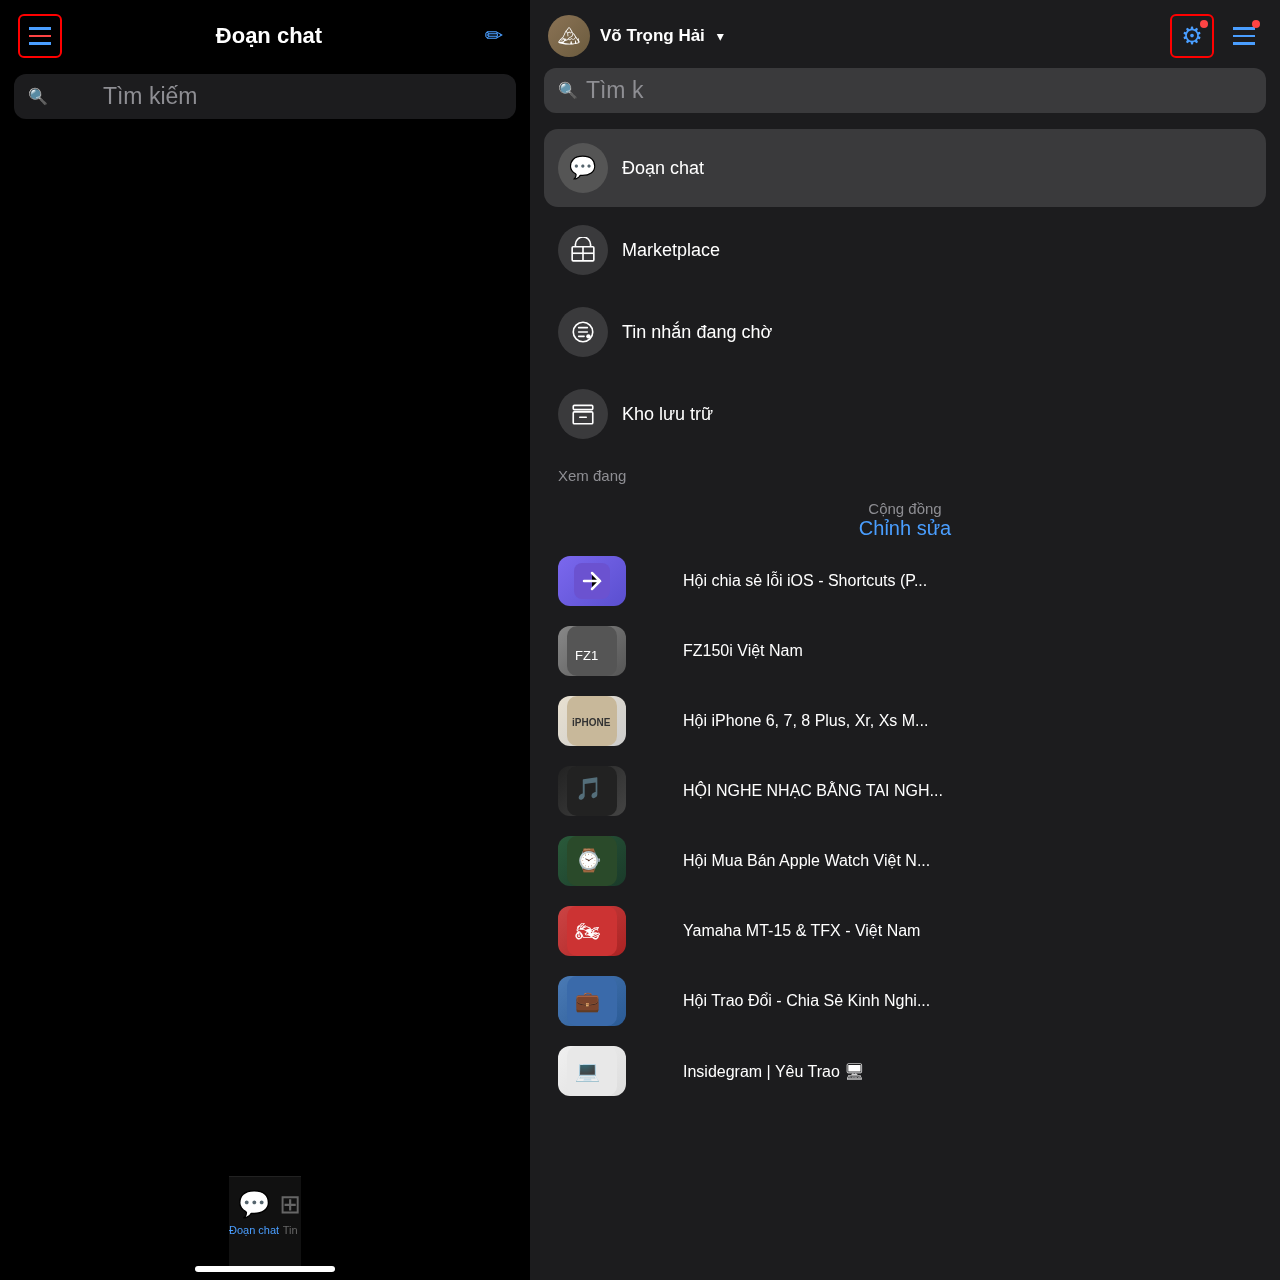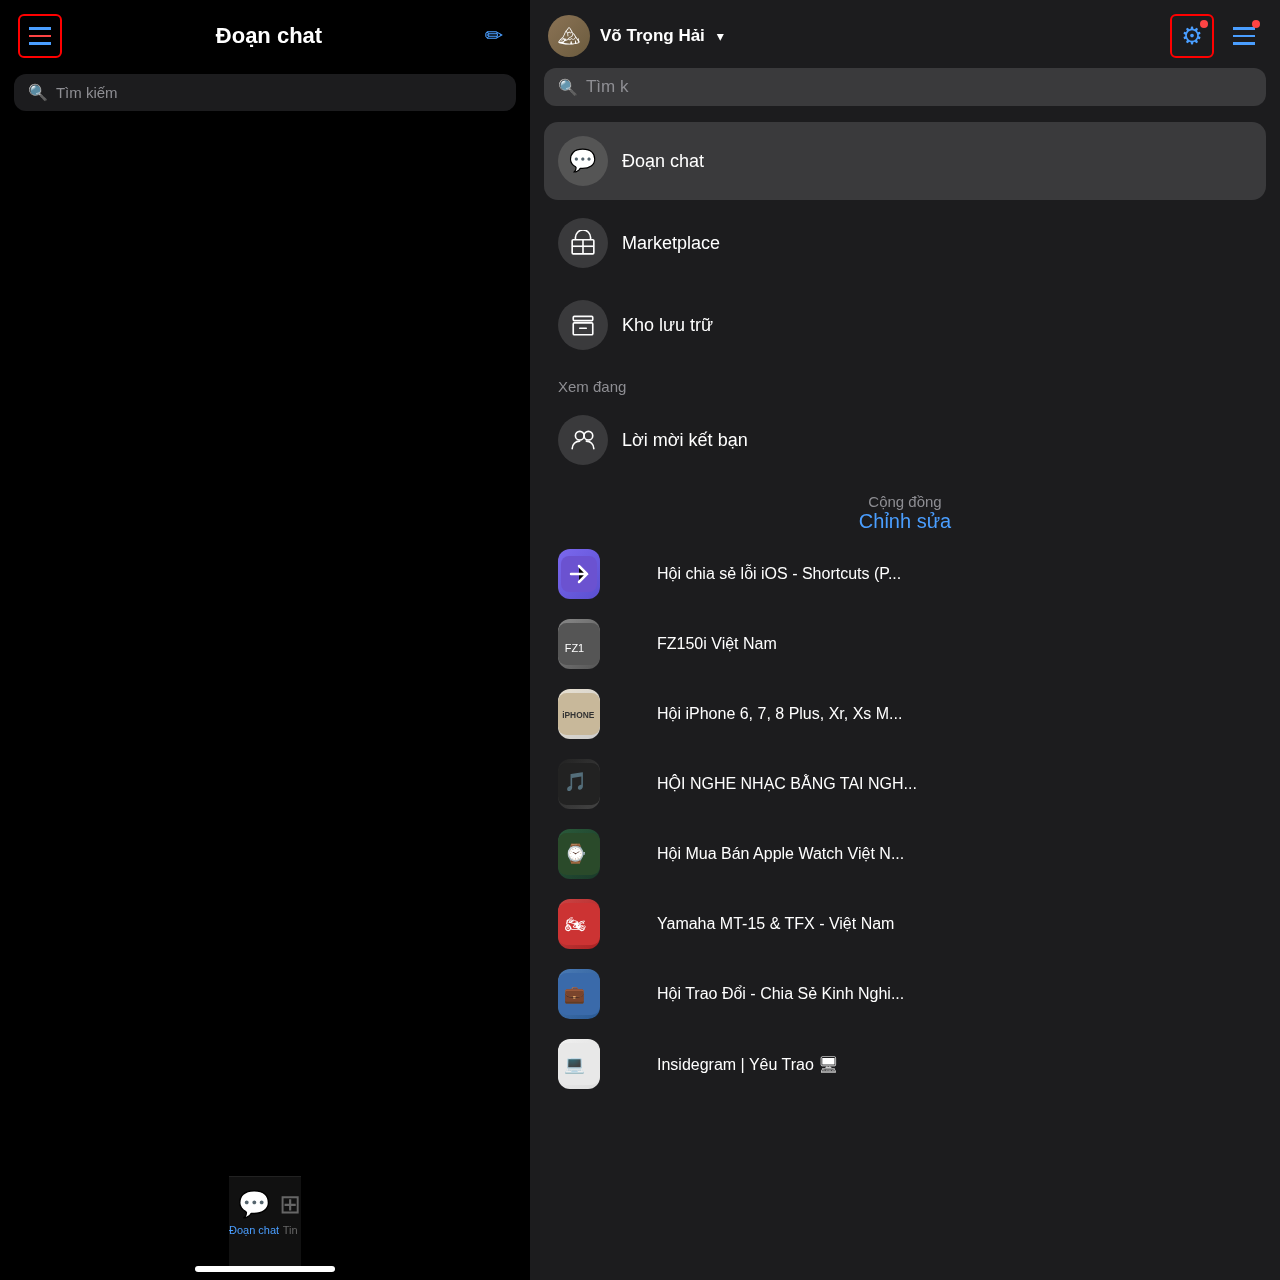--- a/index.html
+++ b/index.html
@@ -84,21 +84,22 @@
       gap: 8px;
     }
 
     .search-icon-left {
       color: #8e8e93;
       font-size: 16px;
     }
 
     .search-input-text {
       color: #8e8e93;
-      font-size: 15px;
+      font-size: 23px;
+      margin-left: 47px;
     }
 
     .left-content {
       flex: 1;
       background: #000;
     }
 
     .left-bottom-nav {
       height: 90px;
       background: #111;
@@ -323,21 +324,21 @@
 
     .community-item {
       display: flex;
       align-items: center;
       gap: 14px;
       padding: 10px 14px;
       cursor: pointer;
     }
 
     .community-icon {
-      width: 42px;
+      width: 68px;
       height: 50px;
       border-radius: 12px;
       overflow: hidden;
       flex-shrink: 0;
       background: #333;
       display: flex;
       align-items: center;
       justify-content: center;
     }
 
@@ -371,21 +372,21 @@
       background: #3a3a3c;
       border-radius: 12px;
       padding: 9px 14px;
       display: flex;
       align-items: center;
       gap: 8px;
     }
 
     .right-search-text {
       color: #8e8e93;
-      font-size: 17px;
+      font-size: 23px;
     }
   </style>
 </head>
 <body>
 
 <div class="left-panel">
   <div class="left-header">
     <div class="hamburger-btn">
       <span></span>
       <span></span>
@@ -461,45 +462,44 @@
         <svg width="26" height="26" viewBox="0 0 24 24" fill="white">
           <rect x="2" y="9" width="20" height="13" rx="1" fill="none" stroke="white" stroke-width="1.5"></rect>
           <path d="M5 9V7a7 7 0 0 1 14 0v2" fill="none" stroke="white" stroke-width="1.5"></path>
           <line x1="12" y1="9" x2="12" y2="22" stroke="white" stroke-width="1.5"></line>
           <line x1="2" y1="15" x2="22" y2="15" stroke="white" stroke-width="1.5"></line>
         </svg>
       </div>
       <span class="menu-item-label">Marketplace</span>
     </div>
 
+    <div class="menu-item">
+      <div class="menu-item-icon">
+        <svg width="26" height="26" viewBox="0 0 24 24" fill="none">
+          <circle cx="12" cy="12" r="9" stroke="white" stroke-width="1.5"></circle>
+          <path d="M8 12h8M8 8h8M8 16h5" stroke="white" stroke-width="1.5" stroke-linecap="round"></path>
+          <circle cx="17" cy="16" r="2" fill="white"></circle>
+        </svg>
+      </div>
+      <span class="menu-item-label">Tin nhắn đang chờ</span>
+    </div>
 
     <div class="menu-item">
       <div class="menu-item-icon">
         <svg width="26" height="26" viewBox="0 0 24 24" fill="none">
           <rect x="3" y="4" width="18" height="4" rx="1" stroke="white" stroke-width="1.5"></rect>
           <rect x="3" y="10" width="18" height="11" rx="1" stroke="white" stroke-width="1.5"></rect>
           <line x1="9" y1="15" x2="15" y2="15" stroke="white" stroke-width="1.5" stroke-linecap="round"></line>
         </svg>
       </div>
       <span class="menu-item-label">Kho lưu trữ</span>
     </div>
 
     <div class="section-title">Xem đang</div>
 
-    <div class="menu-item">
-      <div class="menu-item-icon">
-        <svg width="26" height="26" viewBox="0 0 24 24" fill="none">
-          <circle cx="9" cy="8" r="4" stroke="white" stroke-width="1.5"></circle>
-          <path d="M2 20c0-4 3.1-7 7-7" stroke="white" stroke-width="1.5" stroke-linecap="round"></path>
-          <circle cx="17" cy="8" r="4" stroke="white" stroke-width="1.5"></circle>
-          <path d="M22 20c0-4-3.1-7-7-7" stroke="white" stroke-width="1.5" stroke-linecap="round"></path>
-        </svg>
-      </div>
-      <span class="menu-item-label">Lời mời kết bạn</span>
-    </div>
 
     <div class="section-header">
       <span class="section-header-title">Cộng đồng</span>
       <span class="section-header-action">Chỉnh sửa</span>
     </div>
 
     <div class="community-item">
       <div class="community-icon ci-shortcuts">
         <svg width="36" height="36" viewBox="0 0 36 36">
             <rect width="36" height="36" rx="8" fill="#6B52D0"></rect>

